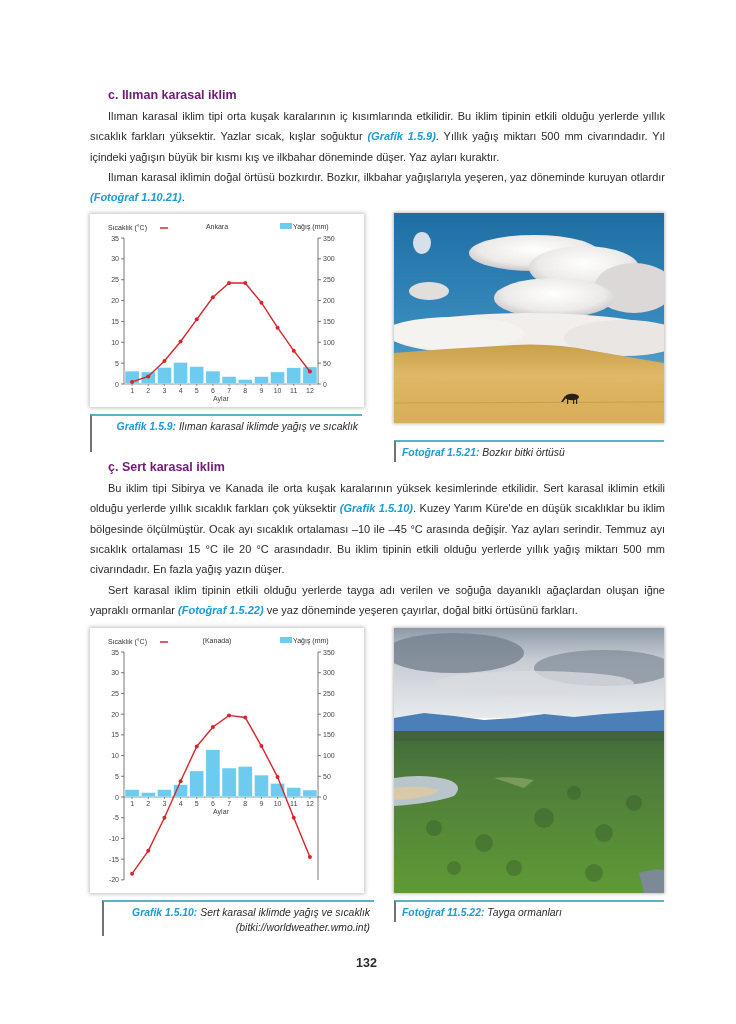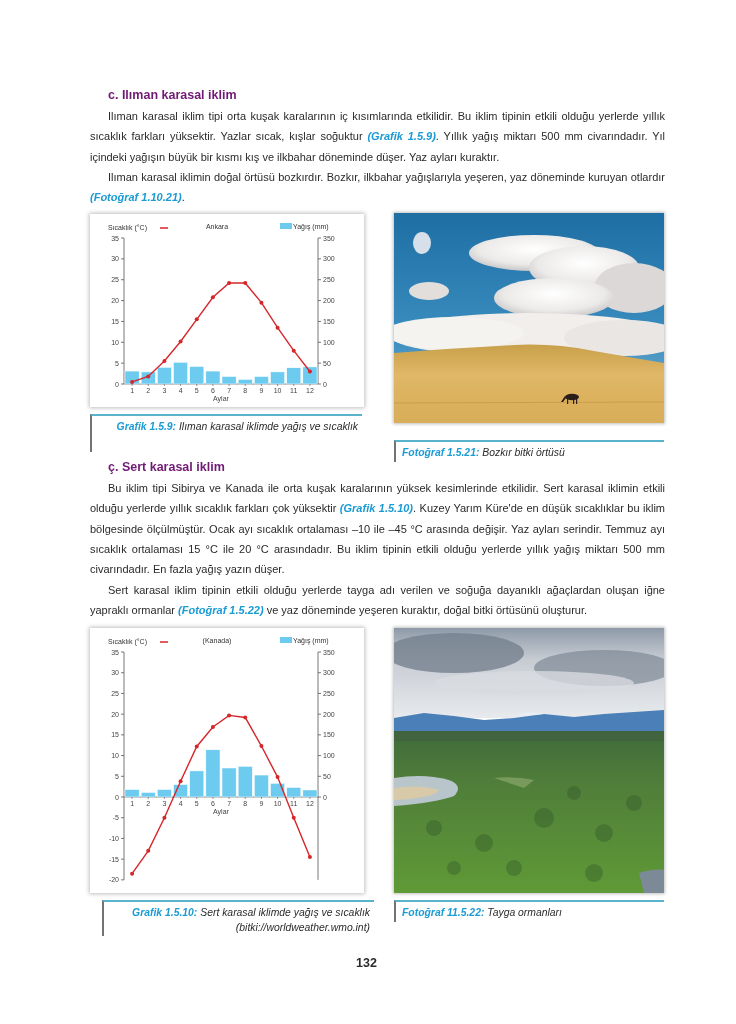--- a/index.html
+++ b/index.html
@@ -175,21 +175,21 @@
   <span class="cap-label">Fotoğraf 1.5.21:</span><span> Bozkır bitki örtüsü</span>
 </div>
 
 <div class="abs heading" style="left:108px; top:460px;">ç. Sert karasal iklim</div>
 
 <div class="abs para" style="left:90px; top:478px; width:575px;">
   <span class="indent"></span><span>Bu iklim tipi Sibirya ve Kanada ile orta kuşak karalarının yüksek kesimlerinde etkilidir. Sert karasal iklimin etkili olduğu yerlerde yıllık sıcaklık farkları çok yüksektir </span><span class="ref">(Grafik 1.5.10)</span><span>. Kuzey Yarım Küre'de en düşük sıcaklıklar bu iklim bölgesinde ölçülmüştür. Ocak ayı sıcaklık ortalaması –10 ile –45 °C arasında değişir. Yaz ayları serindir. Temmuz ayı sıcaklık ortalaması 15 °C ile 20 °C arasındadır. Bu iklim tipinin etkili olduğu yerlerde yıllık yağış miktarı 500 mm civarındadır. En fazla yağış yazın düşer.</span>
 </div>
 
 <div class="abs para" style="left:90px; top:580px; width:575px;">
-  <span class="indent"></span><span>Sert karasal iklim tipinin etkili olduğu yerlerde tayga adı verilen ve soğuğa dayanıklı ağaçlardan oluşan iğne yapraklı ormanlar </span><span class="ref">(Fotoğraf 1.5.22)</span><span> ve yaz döneminde yeşeren kuraktır, doğal bitki örtüsünü oluşturur.</span>
+  <span class="indent"></span><span>Sert karasal iklim tipinin etkili olduğu yerlerde tayga adı verilen ve soğuğa dayanıklı ağaçlardan oluşan iğne yapraklı ormanlar </span><span class="ref">(Fotoğraf 1.5.22)</span><span> ve yaz döneminde yeşeren çayırlar, doğal bitki örtüsünü farkları.</span>
 </div>
 
 <div class="abs chartbox" style="left:90px; top:628px; width:274px; height:265px;">
   <svg id="chart1" width="274" height="265">
       <text x="18" y="16" font-size="7" fill="#333">Sıcaklık (°C)</text>
       <line x1="70" y1="14" x2="78" y2="14" stroke="#d6262a" stroke-width="1.5"></line>
       <text x="127" y="15" font-size="7" fill="#333" text-anchor="middle">(Kanada)</text>
       <rect x="190" y="9" width="12" height="6" fill="#6ccbef"></rect>
       <text x="203" y="15" font-size="7" fill="#333">Yağış (mm)</text>
       <line x1="34" y1="24" x2="34" y2="251.85714285714286" stroke="#555" stroke-width="0.8"></line>

